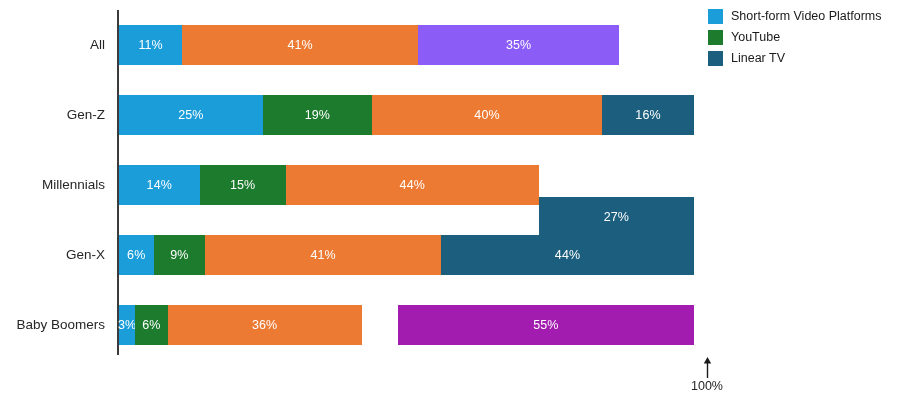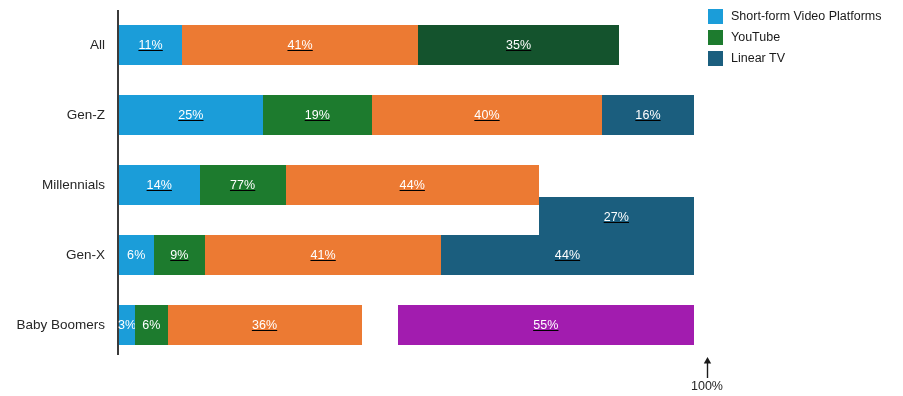--- a/index.html
+++ b/index.html
@@ -63,21 +63,20 @@
     white-space: nowrap;
   }
 
   .bar {
     position: absolute;
     left: 0; top: 0;
     height: 40px;
     width: 100%;
     display: flex;
     flex-direction: row;
-    text-decoration: underline;
   }
   .seg {
     position: relative;
     height: 40px;
     display: flex;
     align-items: center;
     justify-content: center;
     box-sizing: border-box;
   }
   .seg-label {
@@ -152,21 +151,21 @@
 
     <div class="row row-0">
       <div class="cat-label">All</div>
       <div class="bar">
           <div class="seg" style="width: 11%; background: rgb(27, 157, 217);">
             <span class="seg-label">11%</span>
           </div>
           <div class="seg" style="width: 41%; background: rgb(236, 122, 51);">
             <span class="seg-label">41%</span>
           </div>
-          <div class="seg" style="width: 35%; background: #14532d;">
+          <div class="seg" style="width: 35%; background: #8b5cf6;">
             <span class="seg-label">35%</span>
           </div>
         </div>
     </div>
 
     <div class="row row-1">
       <div class="cat-label">Gen-Z</div>
       <div class="bar">
           <div class="seg" style="width: 25%; background: rgb(27, 157, 217);">
             <span class="seg-label">25%</span>
@@ -183,21 +182,21 @@
         </div>
     </div>
 
     <div class="row row-2">
       <div class="cat-label">Millennials</div>
       <div class="bar">
           <div class="seg" style="width: 14%; background: rgb(27, 157, 217);">
             <span class="seg-label">14%</span>
           </div>
           <div class="seg" style="width: 15%; background: rgb(29, 123, 46);">
-            <span class="seg-label">77%</span>
+            <span class="seg-label">15%</span>
           </div>
           <div class="seg" style="width: 44%; background: rgb(236, 122, 51);">
             <span class="seg-label">44%</span>
           </div>
           <div class="seg" style="width: 27%; background: rgb(27, 94, 126); margin-top: 32px;">
             <span class="seg-label">27%</span>
           </div>
         </div>
     </div>
 

